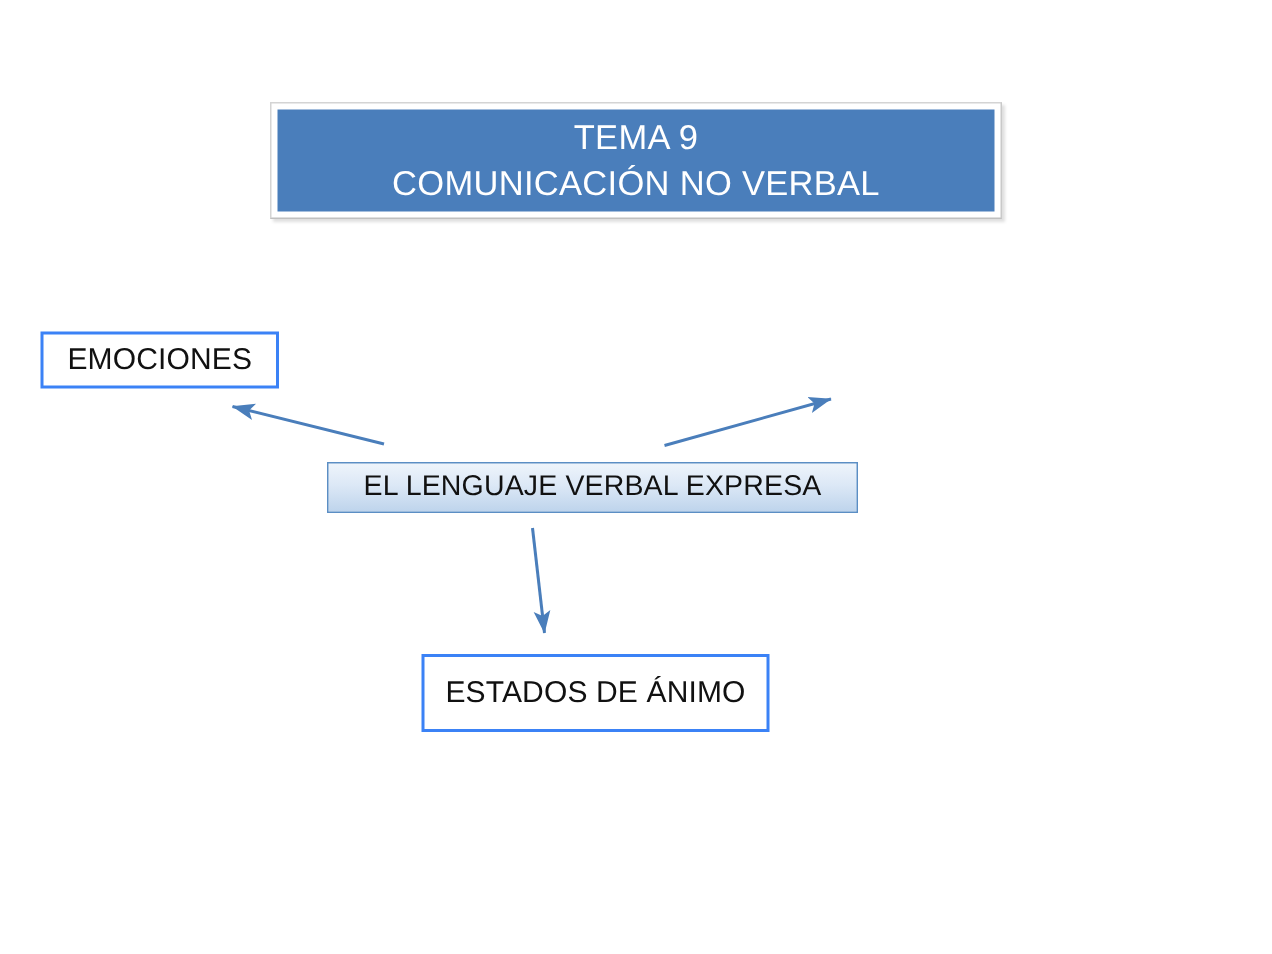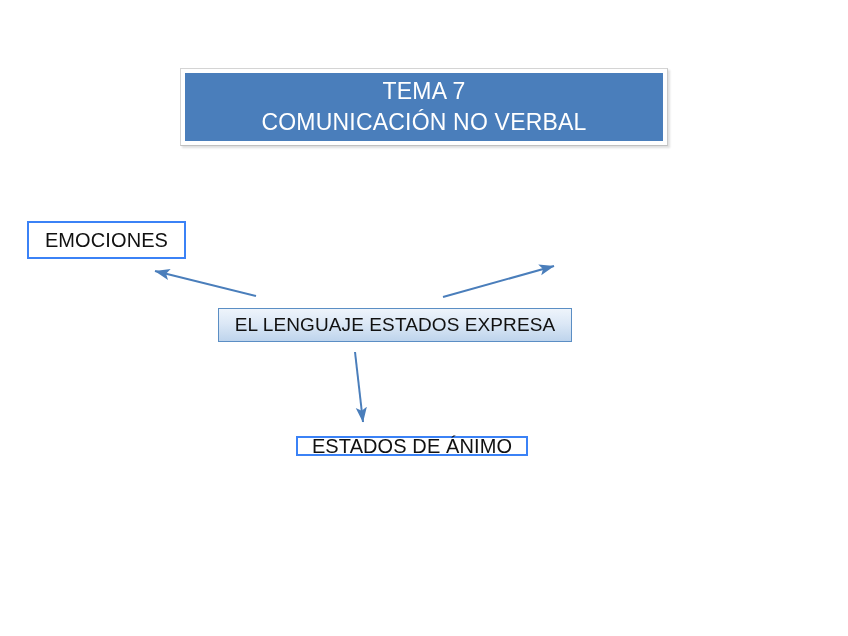--- a/index.html
+++ b/index.html
@@ -77,22 +77,21 @@
   #node-sentimientos {
     left: 568px;
     top: 230px;
     width: 185px;
     height: 38px;
   }
   #node-estados {
     left: 281px;
     top: 436px;
     width: 232px;
-    height: 20px;
-    margin-left: 15px;
+    height: 52px;
   }
 
   
   #node-central {
     position: absolute;
     left: 218px;
     top: 308px;
     width: 354px;
     height: 34px;
     box-sizing: border-box;
@@ -117,21 +116,21 @@
     pointer-events: none;
   }
 </style>
 </head>
 <body>
 
 <div id="canvas">
 
   <div class="title-frame">
     <div class="title-inner">
-      <div class="title-line">TEMA 7</div>
+      <div class="title-line">TEMA 9</div>
       <div class="title-line">COMUNICACIÓN NO VERBAL</div>
     </div>
   </div>
 
   <svg id="arrows" viewBox="0 0 848 636" width="848" height="636" xmlns="http://www.w3.org/2000/svg">
     <defs>
       <marker id="ah" markerWidth="9" markerHeight="9" refX="7.4" refY="3.1" orient="auto" markerUnits="strokeWidth">
         <path d="M0,0.3 L7.6,3.1 L0,5.9 L1.7,3.1 Z" fill="#4a7ebb"></path>
       </marker>
     </defs>
@@ -139,17 +138,17 @@
     <line x1="256" y1="296" x2="155" y2="271" stroke="#4a7ebb" stroke-width="2" marker-end="url(#ah)"></line>
 
     <line x1="443" y1="297" x2="554" y2="266" stroke="#4a7ebb" stroke-width="2" marker-end="url(#ah)"></line>
 
     <line x1="355" y1="352" x2="363" y2="422" stroke="#4a7ebb" stroke-width="2" marker-end="url(#ah)"></line>
   </svg>
 
   <div class="node" id="node-emociones">EMOCIONES</div>
 
 
-  <div id="node-central">EL LENGUAJE ESTADOS EXPRESA</div>
+  <div id="node-central">EL LENGUAJE VERBAL EXPRESA</div>
 
   <div class="node" id="node-estados">ESTADOS DE ÁNIMO</div>
 
 </div>
 
 </body></html>

